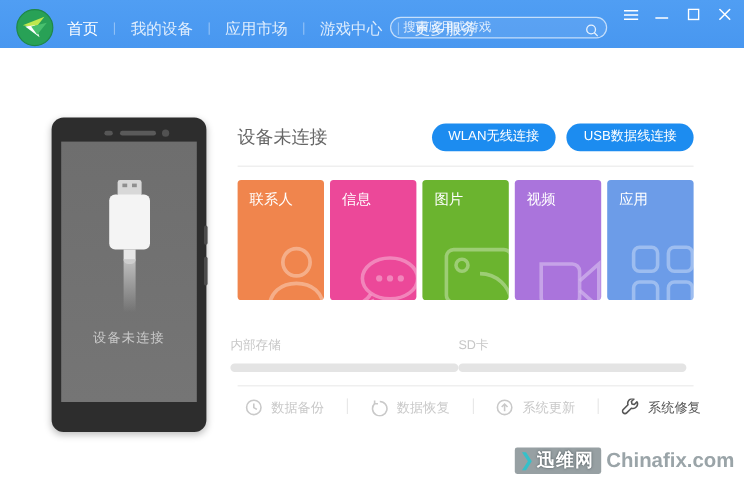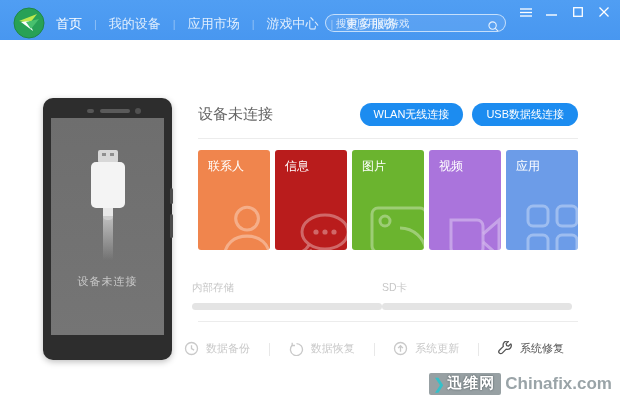--- a/index.html
+++ b/index.html
@@ -46,21 +46,21 @@
   .tile-icon { position:absolute; right:-6px; bottom:-12px; opacity:.45; }
   .tile-icon svg { display:block; stroke:rgba(255,255,255,.75); fill:none; stroke-width:3; }
 
   .storage { position:absolute; left:192px; top:281px; width:380px; display:flex; }
   .storage-col { flex:1; }
   .storage-label { font-size:10.5px; color:#c7c7c7; margin-bottom:8px; }
   .storage-bar { height:7px; border-radius:3.5px; background:#e4e4e4; position:relative; overflow:hidden; }
   .storage-fill { position:absolute; left:0; top:0; bottom:0; background:#1c8cf0; border-radius:3.5px; }
   .div2 { position:absolute; left:198px; top:321px; width:380px; height:1px; background:#ececec; }
 
-  .actions { position:absolute; left:184px; top:332px; width:380px; height:24px; display:flex; align-items:flex-end; }
+  .actions { position:absolute; left:204px; top:332px; width:380px; height:24px; display:flex; align-items:flex-start; }
   .action-item { display:flex; align-items:center; gap:7px; color:#c9c9c9; font-size:11px; cursor:pointer; white-space:nowrap; }
   .action-item.enabled { color:#555; }
   .action-item svg { stroke:currentColor; fill:none; stroke-width:1.4; display:block; }
   .action-sep { width:1px; height:13px; background:#e8e8e8; margin:0 auto; }
   .actions .action-item { flex:0 0 auto; }
   .actions .spacer { flex:1; display:flex; }
 
   
   .watermark { position:absolute; right:8px; bottom:5px; display:flex; align-items:center; }
   .wm-box { display:flex; align-items:center; background:rgba(125,136,140,.8); border-radius:2px; padding:1px 6px 2px 4px; gap:2px; }
@@ -171,21 +171,21 @@
   <div class="tiles">
     <div class="tile" style="background: rgb(240, 133, 77);">
       <span class="tile-label">联系人</span>
       <span class="tile-icon">
         <svg width="62" height="62" viewBox="0 0 60 60">
             <circle cx="32" cy="18" r="11"></circle>
             <path d="M10 56 c0-14 10-21 22-21 s22 7 22 21"></path>
           </svg>
       </span>
     </div>
-    <div class="tile" style="background: #b91c1c;">
+    <div class="tile" style="background: #ec4899;">
       <span class="tile-label">信息</span>
       <span class="tile-icon">
         <svg width="66" height="56" viewBox="0 0 66 56">
             <ellipse cx="38" cy="26" rx="23" ry="17"></ellipse>
             <path d="M22 39 c-3 5-8 8-14 9 c6 1 12-1 17-4"></path>
             <g fill="rgba(255,255,255,.75)" stroke="none">
               <circle cx="29" cy="26" r="2.6"></circle>
               <circle cx="38" cy="26" r="2.6"></circle>
               <circle cx="47" cy="26" r="2.6"></circle>
             </g>

